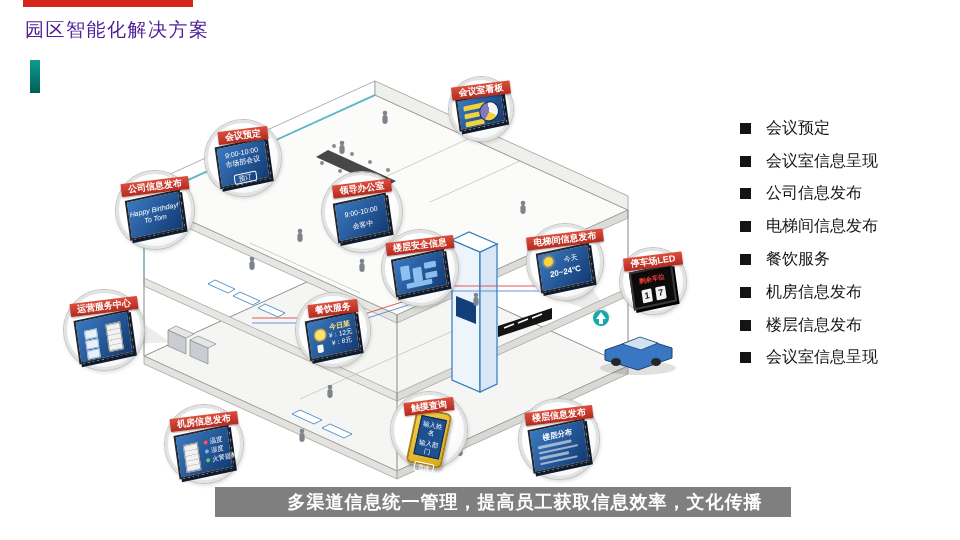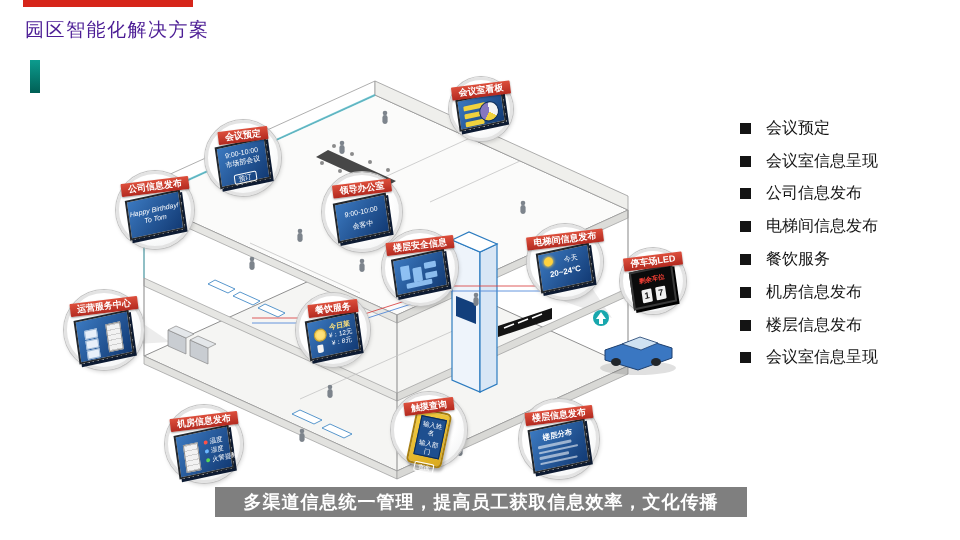--- a/index.html
+++ b/index.html
@@ -14,21 +14,21 @@
             margin-right:12px;}
   .pagetitle{font-size:23px;font-weight:bold;color:#141414;letter-spacing:0.5px;}
   
   .bullets{position:absolute;left:740px;top:112px;width:210px;}
   .bullet{display:flex;align-items:center;height:32.8px;}
   .bullet .sq{width:11px;height:11px;background:#141414;margin-right:15px;flex:none;}
   .bullet .bl{font-size:16px;color:#141414;white-space:nowrap;}
   
   .footer{position:absolute;left:215px;top:487px;width:532px;height:30px;background:#7f7f7f;
           color:#ffffff;font-size:18px;font-weight:bold;display:flex;align-items:center;
-          justify-content:center;letter-spacing:1px;white-space:nowrap;}
+          justify-content:center;letter-spacing:1px;white-space:nowrap;padding-left:44px;}
   
   .diagram{position:absolute;left:0;top:0;width:960px;height:540px;}
   
   .co{position:absolute;}
   .co .circle{position:absolute;left:0;top:0;width:100%;height:100%;border-radius:50%;
               background:radial-gradient(circle at 40% 35%,#ffffff 55%,#ebedee 100%);
               border:3px solid #e3e3e3;box-shadow:0 0 0 1px #c2c2c2,1px 2px 4px rgba(0,0,0,.18);
               box-sizing:border-box;}
   .co .banner{position:absolute;left:50%;transform:translateX(-50%) rotate(-7deg);
               background:linear-gradient(180deg,#dd4f3c,#b32a20);color:#fff;font-weight:bold;

